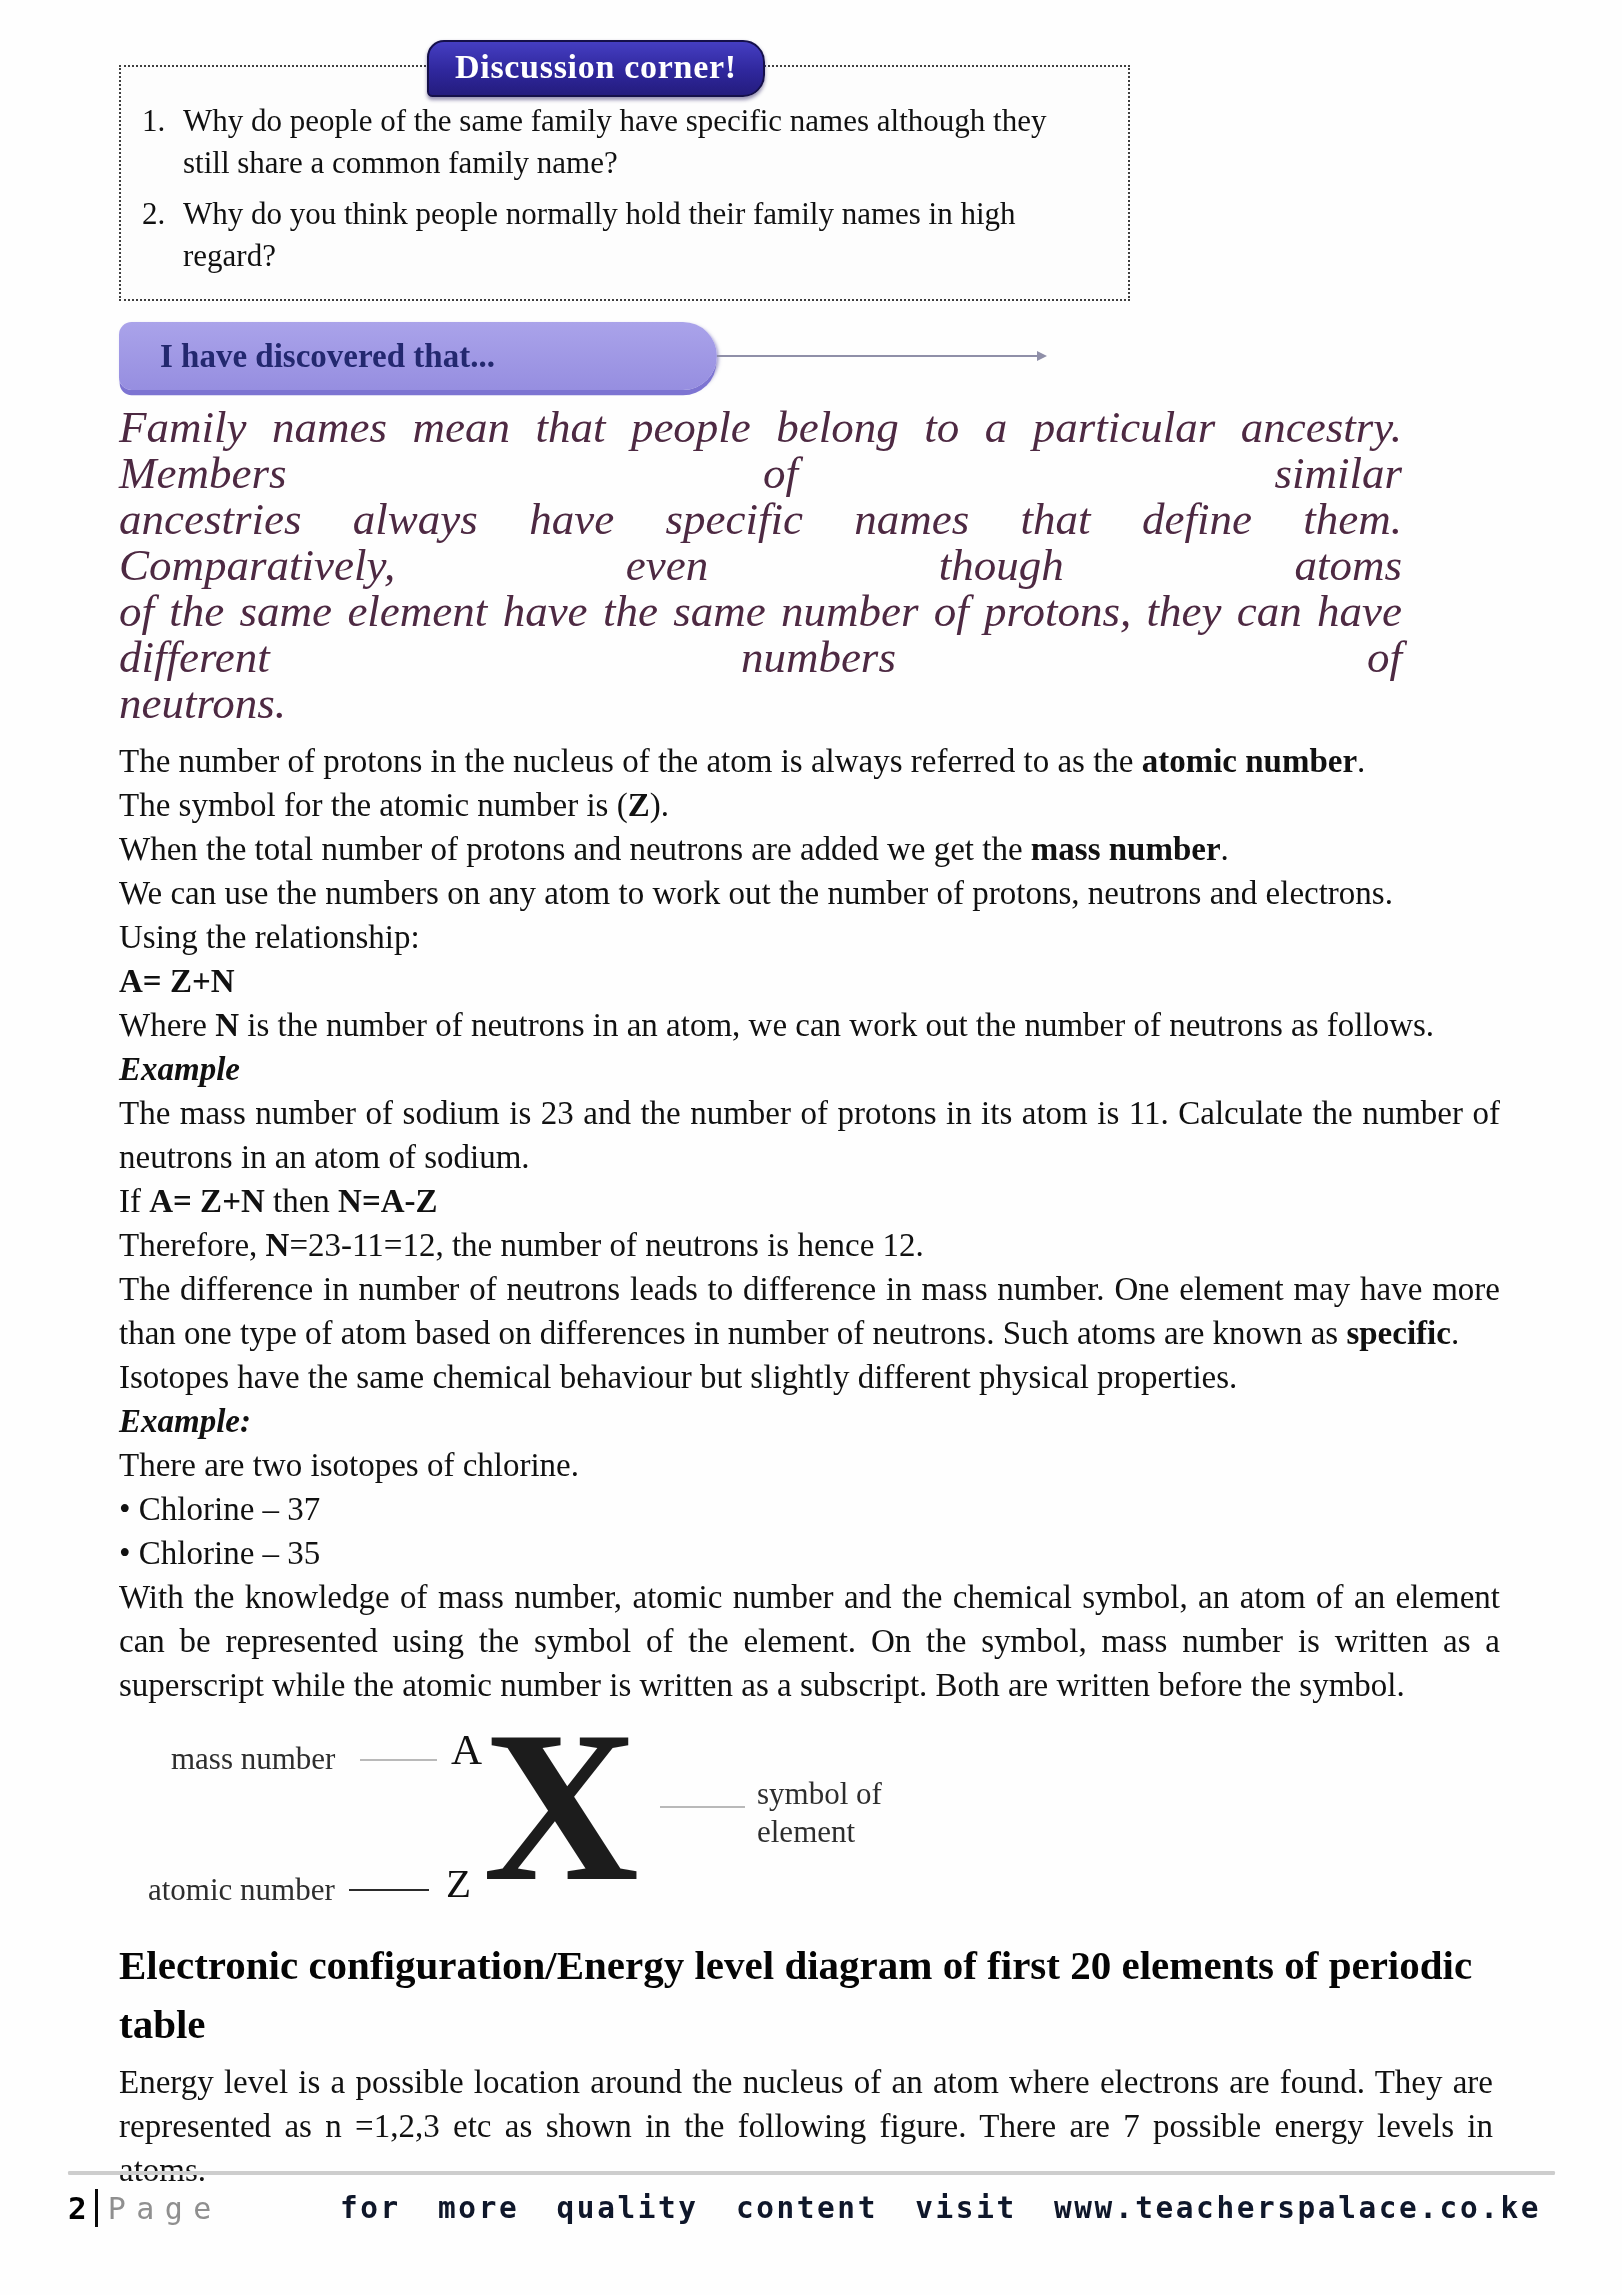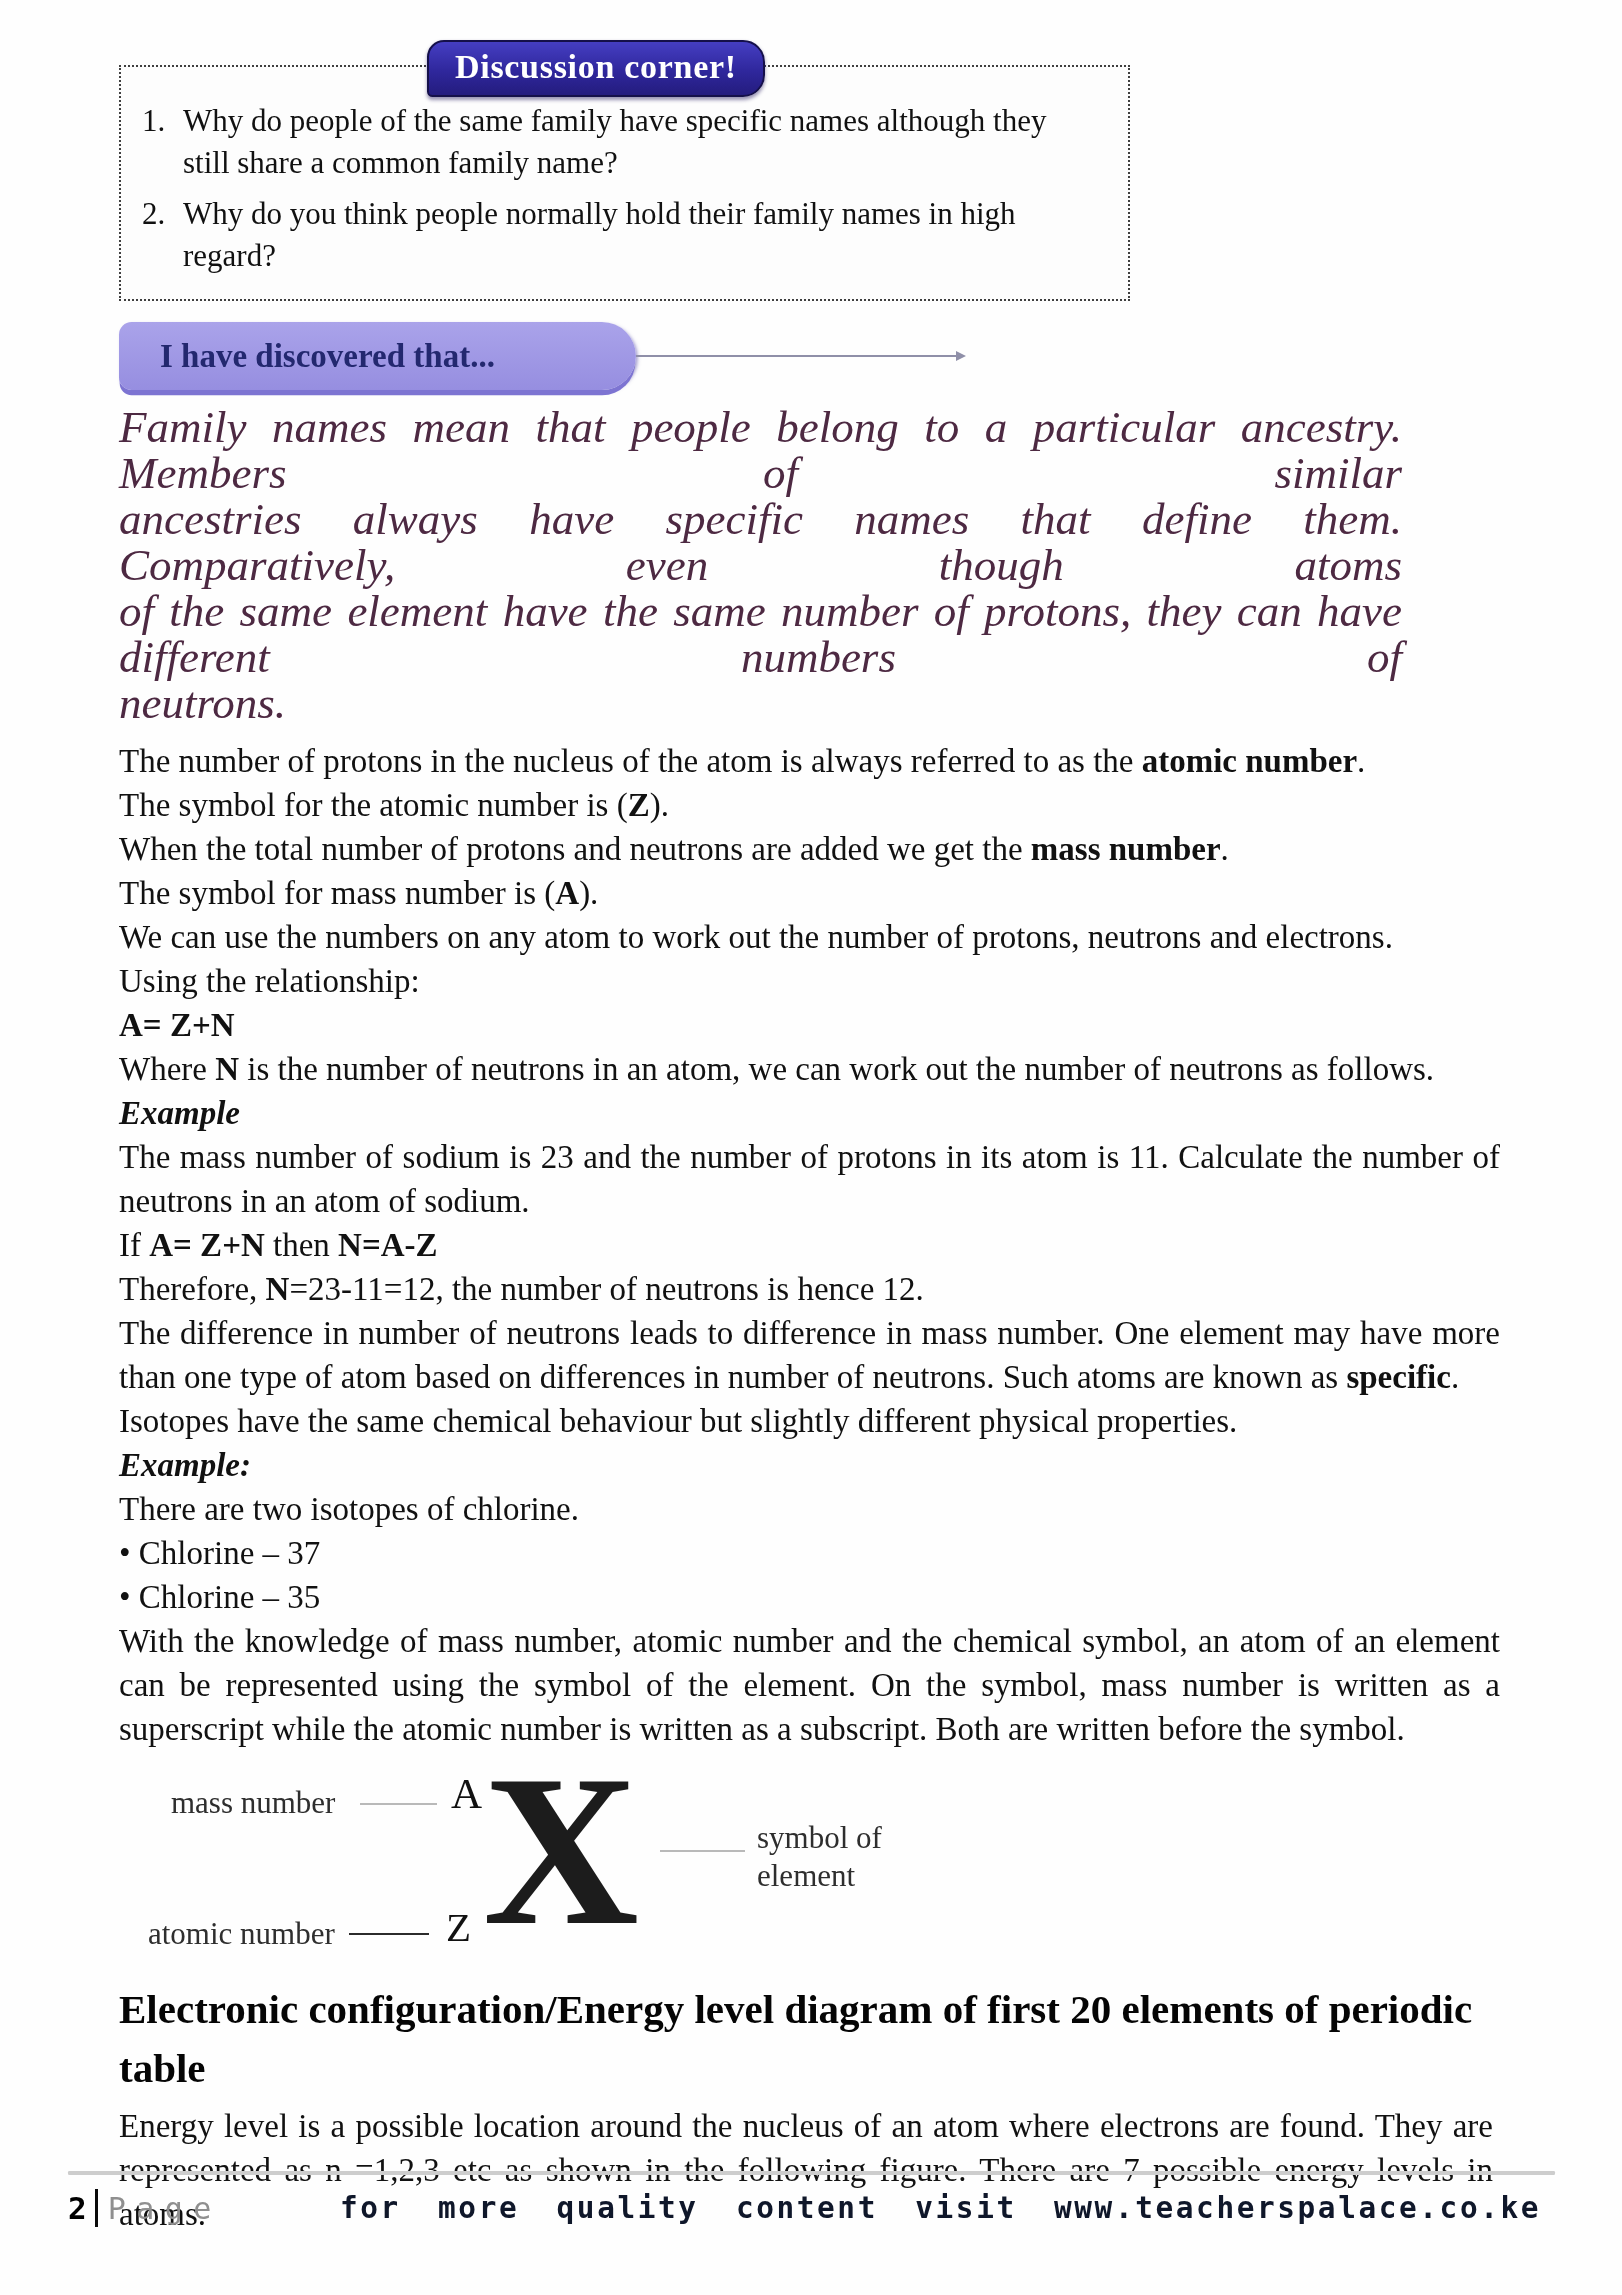--- a/index.html
+++ b/index.html
@@ -35,21 +35,21 @@
   .discussion-tab .tab-text{
     font-size:34px;font-weight:bold;color:#ffffff;
     letter-spacing:0.7px;white-space:nowrap;
   }
   .d-item{display:flex;margin:0 0 9.2px 0;}
   .d-num{flex:0 0 41px;font-size:31px;line-height:42px;}
   .d-text{flex:1;font-size:31px;line-height:42px;}
   
   .banner-row{display:flex;align-items:center;margin-top:17px;height:76px;}
   .banner{
-    width:517px;height:68px;
+    width:598px;height:68px;
     background:linear-gradient(#aaa3ea,#968ee0);
     border-radius:14.4px 39px 39px 14.4px;
     box-shadow:0 5.9px 0 -0.7px #7d74d2, 2px 2px 3.3px rgba(90,80,170,.5);
     display:flex;align-items:center;
     padding-left:41px;box-sizing:border-box;
   }
   .banner .banner-text{
     font-size:33px;font-weight:bold;color:#23286f;white-space:nowrap;
   }
   .banner-line{
@@ -152,21 +152,20 @@
       <div class="disc-line">Family names mean that people belong to a particular ancestry. Members of similar</div>
       <div class="disc-line">ancestries always have specific names that define them. Comparatively, even though atoms</div>
       <div class="disc-line">of the same element have the same number of protons, they can have different numbers of</div>
       <div class="disc-line last">neutrons.</div>
     </div>
 
   <div class="body-text" id="body-text">
       <p>The number of protons in the nucleus of the atom is always referred to as the <span class="bseg">atomic number</span>.</p>
       <p>The symbol for the atomic number is (<span class="bseg">Z</span>).</p>
       <p>When the total number of protons and neutrons are added we get the <span class="bseg">mass number</span>.</p>
-      <p>The symbol for mass number is (<span class="bseg">A</span>).</p>
       <p>We can use the numbers on any atom to work out the number of protons, neutrons and electrons.</p>
       <p>Using the relationship:</p>
       <p><span class="bseg">A= Z+N</span></p>
       <p>Where <span class="bseg">N</span> is the number of neutrons in an atom, we can work out the number of neutrons as follows.</p>
       <p><span class="bseg iseg">Example</span></p>
       <p>The mass number of sodium is 23 and the number of protons in its atom is 11. Calculate the number of neutrons in an atom of sodium.</p>
       <p>If <span class="bseg">A= Z+N</span> then <span class="bseg">N=A-Z</span></p>
       <p>Therefore, <span class="bseg">N</span>=23-11=12, the number of neutrons is hence 12.</p>
       <p>The difference in number of neutrons leads to difference in mass number. One element may have more than one type of atom based on differences in number of neutrons. Such atoms are known as <span class="bseg">specific</span>.</p>
       <p>Isotopes have the same chemical behaviour but slightly different physical properties.</p>

